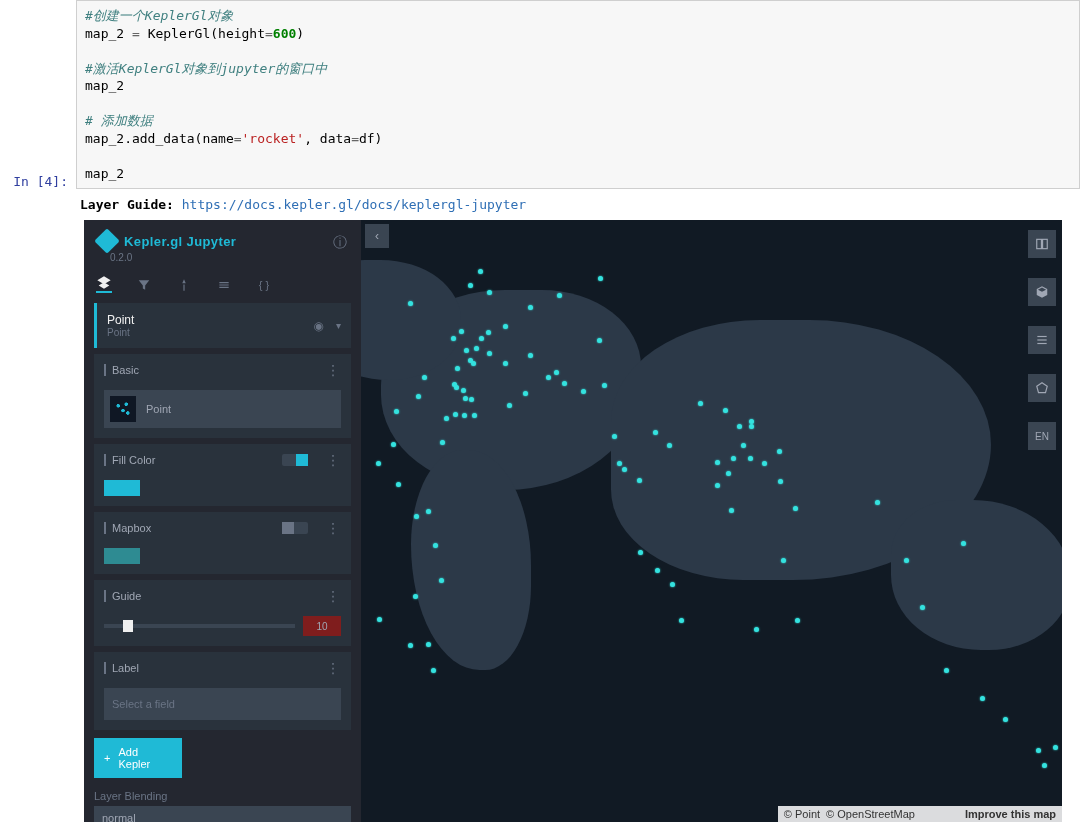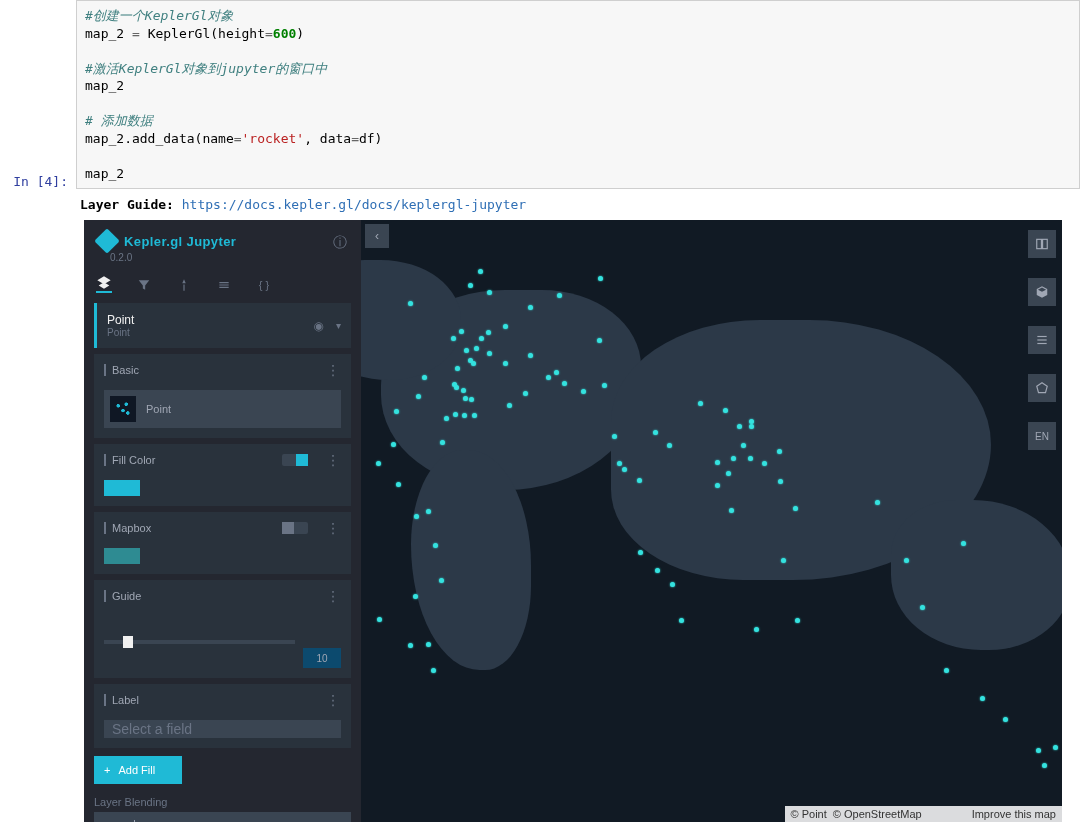--- a/index.html
+++ b/index.html
@@ -156,25 +156,25 @@
   .swatch { width:36px; height:16px; background:#1fbad6; }
   .swatch.faded { background:#2e8b92; }
   .slider-row { display:flex; align-items:center; gap:8px; }
   .slider {
     flex:1; height:4px; background:#3a4552; position:relative;
   }
   .slider::after{
     content:""; position:absolute; left:10%; top:-4px; width:10px; height:12px; background:#f0f0f0;
   }
   .val-box {
-    width:38px; height:20px; background:#0c4a6e; color:#a0a7b4;
-    font-size:10px; display:flex; align-items:center; justify-content:center;margin-top:32px;
+    width:38px; height:20px; background:#7f1d1d; color:#a0a7b4;
+    font-size:10px; display:flex; align-items:center; justify-content:center;
   }
   .select-field {
-    background:#3a4552; color:#6a7485; font-size:14px; padding:1px 8px;
+    background:#3a4552; color:#6a7485; font-size:11px; padding:10px 8px;
   }
   .add-layer {
     margin-top:8px;
     display:flex; gap:8px; align-items:center;
     background:#1fbad6; width:88px; padding:8px 10px;
     color:#fff; font-size:11px;
   }
   .blend-label { color:#6a7485; font-size:11px; margin-top:12px; margin-bottom:4px;}
   .blend-select { background:#3a4552; color:#a0a7b4; font-size:11px; padding:6px 8px; }
 
@@ -201,21 +201,21 @@
   }
   
   .kp-attr {
     position:absolute; right:0; bottom:0;
     background:rgba(255,255,255,0.85);
     color:#333; font-size:11px;
     padding:2px 6px;
     display:flex; gap:6px; align-items:center;
     z-index:5;
   }
-  .kp-attr b { font-weight:400;padding-left:44px; }
+  .kp-attr b { font-weight:700;padding-left:44px; }
   
   .land {
     position:absolute; background:#2c3948; border-radius:40% 50% 45% 55%;
     filter: blur(0.3px);
   }
   
   .pt {
     position:absolute; width:5px; height:5px; background:#34e2df; border-radius:50%;
     box-shadow:0 0 2px #34e2df;
   }
@@ -353,21 +353,21 @@
           <span class="lab">Label</span>
           <span class="kp-dots">⋮</span>
         </div>
         <div class="kp-sec-body">
           <div class="select-field">Select a field</div>
         </div>
       </div>
 
       <div class="add-layer">
         <span>+</span>
-        <span>Add Fill</span>
+        <span>Add Kepler</span>
       </div>
 
       <div class="blend-label">Layer Blending</div>
       <div class="blend-select">normal</div>
     </div>
   </div>
 
   <div class="kp-map-wrap">
     <div class="kp-collapse">‹</div>
 

